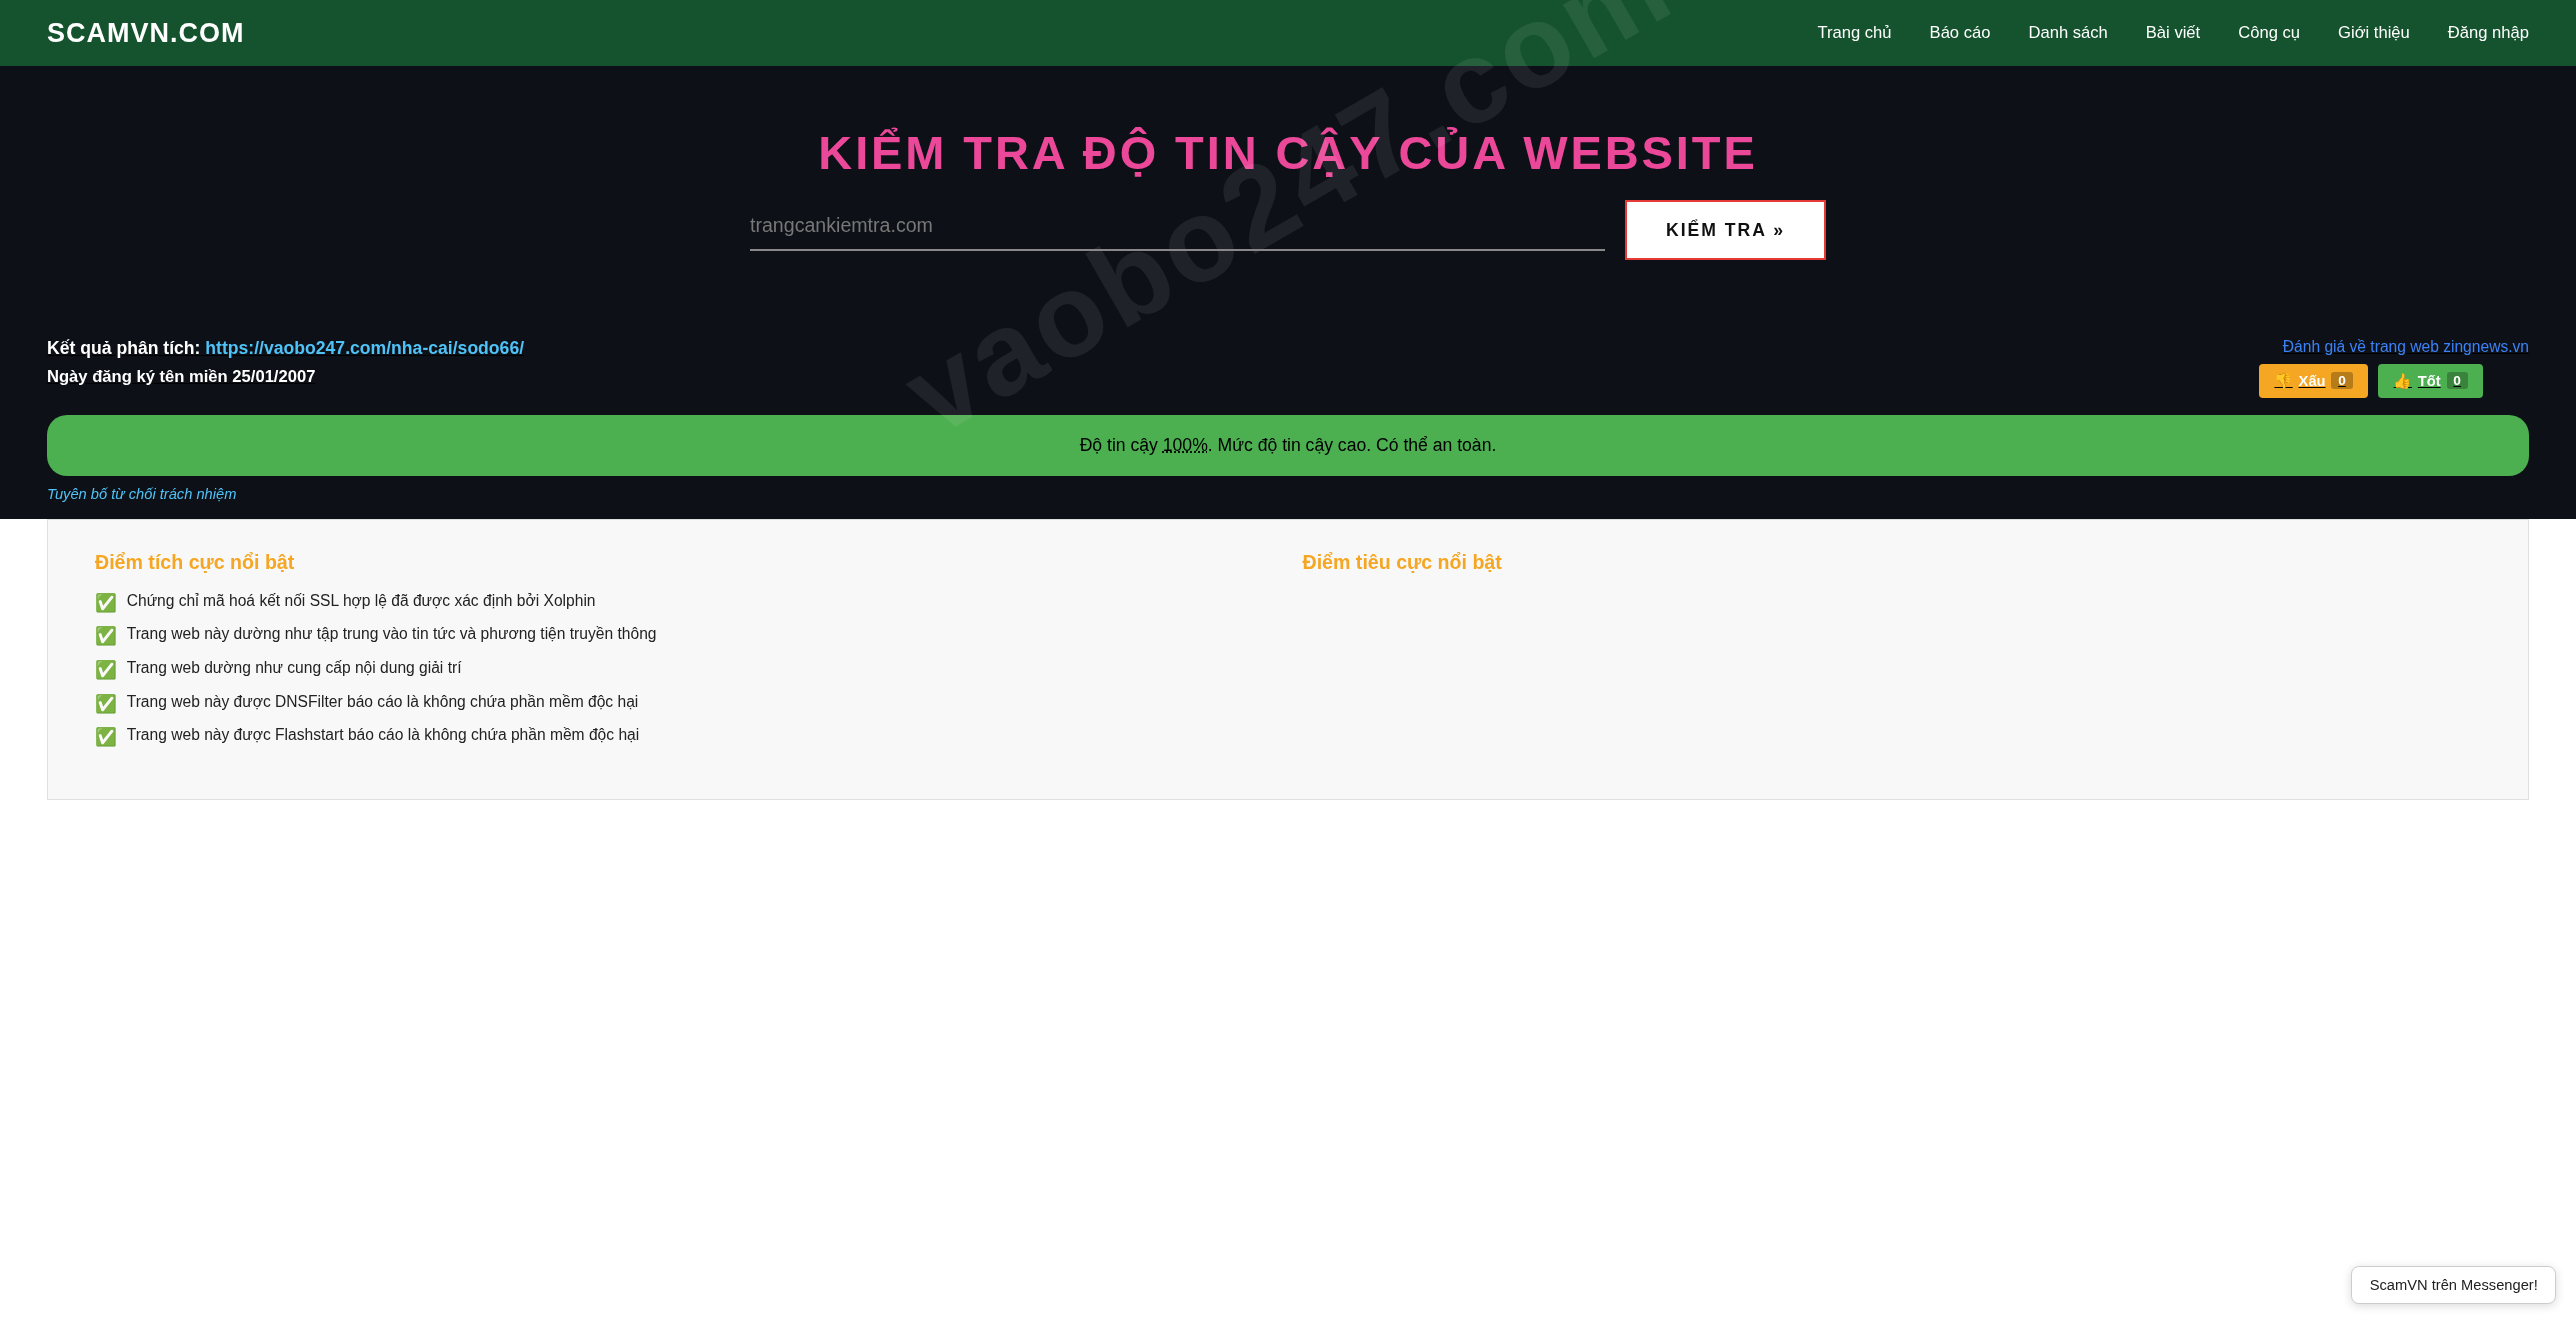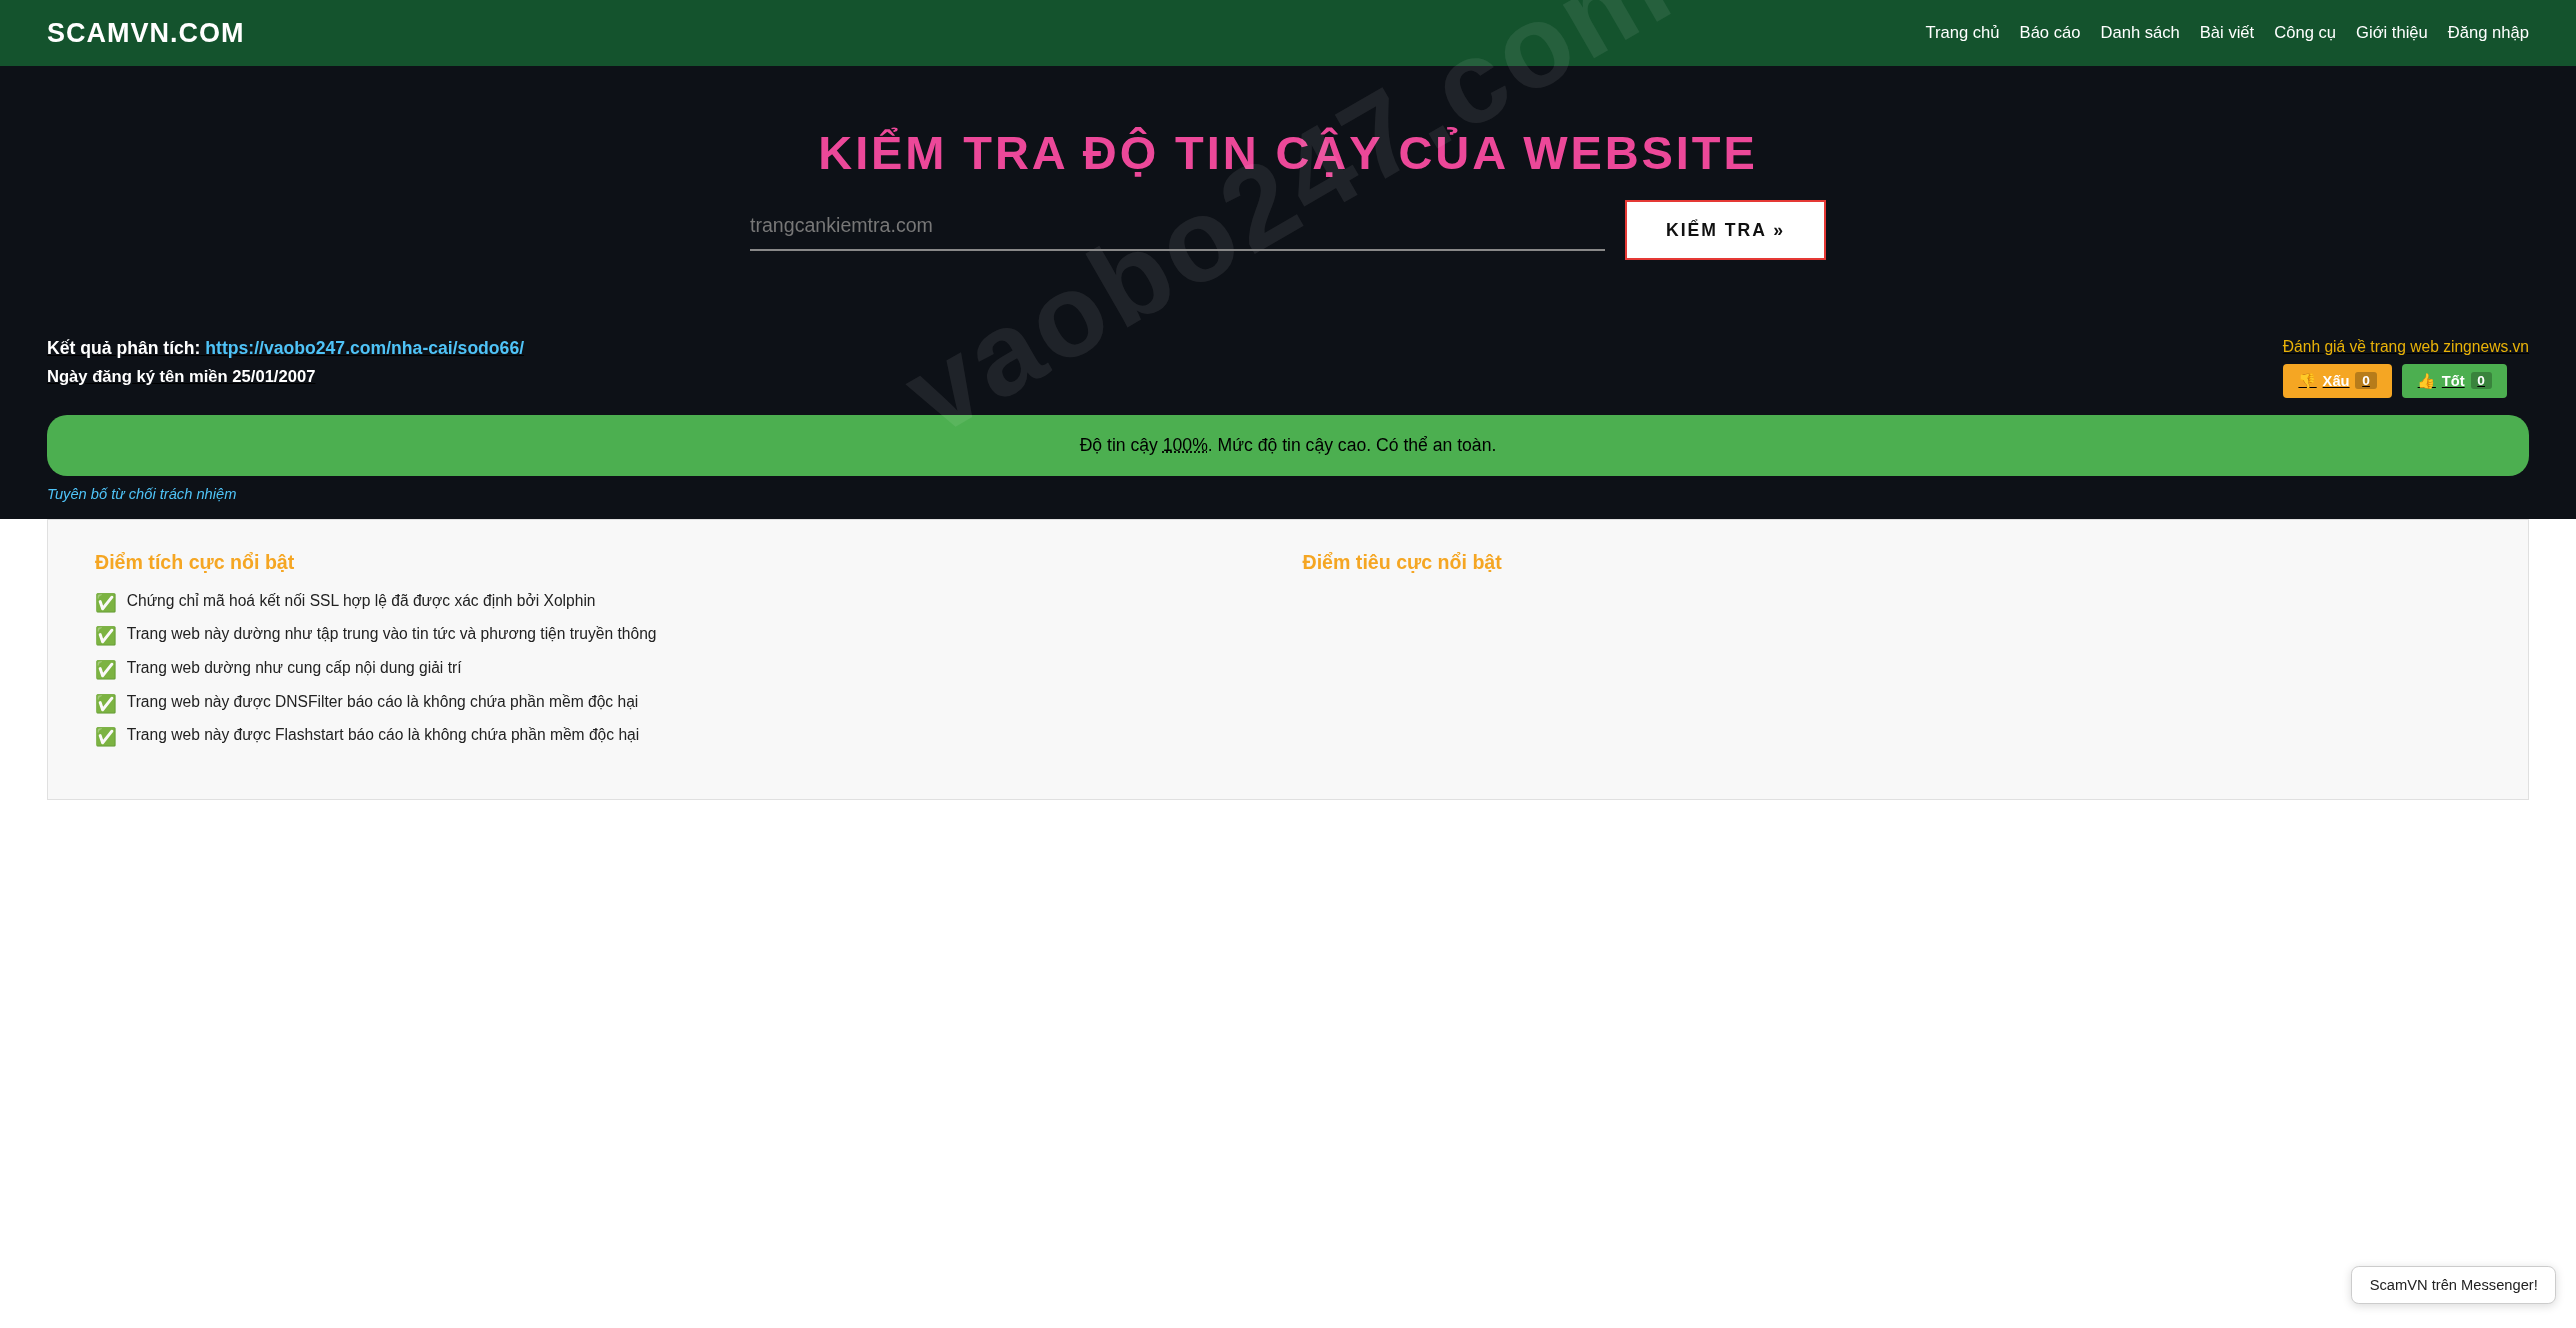--- a/index.html
+++ b/index.html
@@ -14,21 +14,21 @@
       padding: 17.6px 47px;
     }
     .logo {
       color: #fff;
       font-size: 27px;
       font-weight: 900;
       letter-spacing: 1px;
     }
     .nav {
       display: flex;
-      gap: 20px;
+      gap: 38px;
       list-style: none;
     }
     .nav a {
       color: #fff;
       text-decoration: none;
       font-size: 16.6px;
       font-weight: 400;
       white-space: nowrap;
     }
 
@@ -126,23 +126,24 @@
     .result-date {
       color: #fff;
       font-size: 16.6px;
       font-weight: 700;
       margin-top: 5.9px;
     }
     .result-right {
       text-align: right;
     }
     .review-label {
-      color: #eab308;
+      color: #3b82f6;
       font-size: 15.6px;
       margin-bottom: 7.8px;
+      margin-left: 24px;
     }
     .vote-buttons {
       display: flex;
       gap: 9.8px;
     }
     .btn-xau {
       background: #f5a623;
       color: #fff;
       border: none;
       border-radius: 3.9px;

